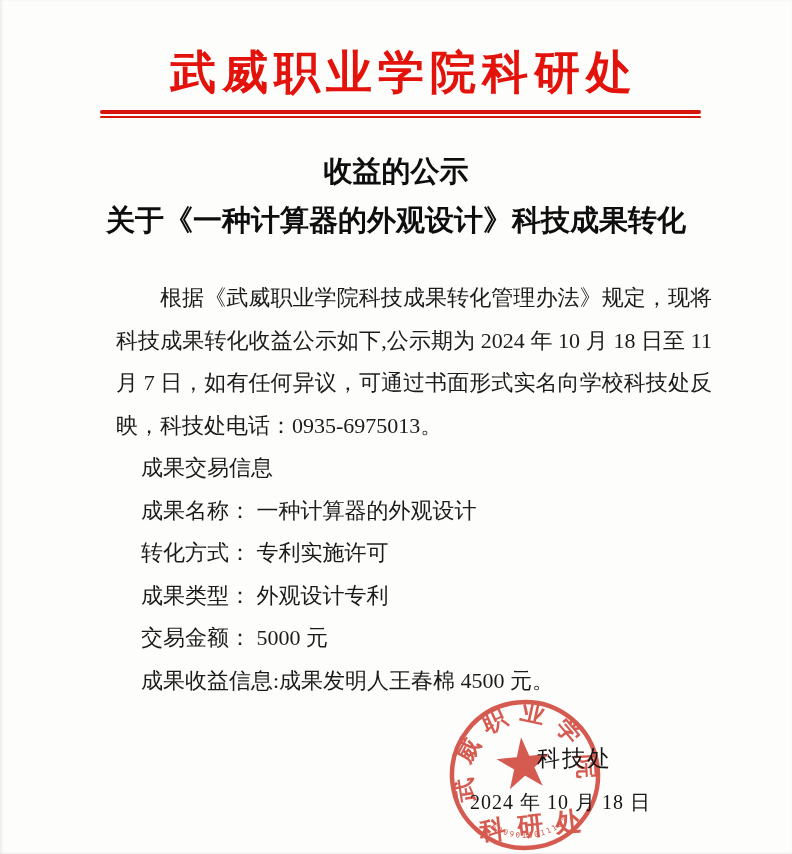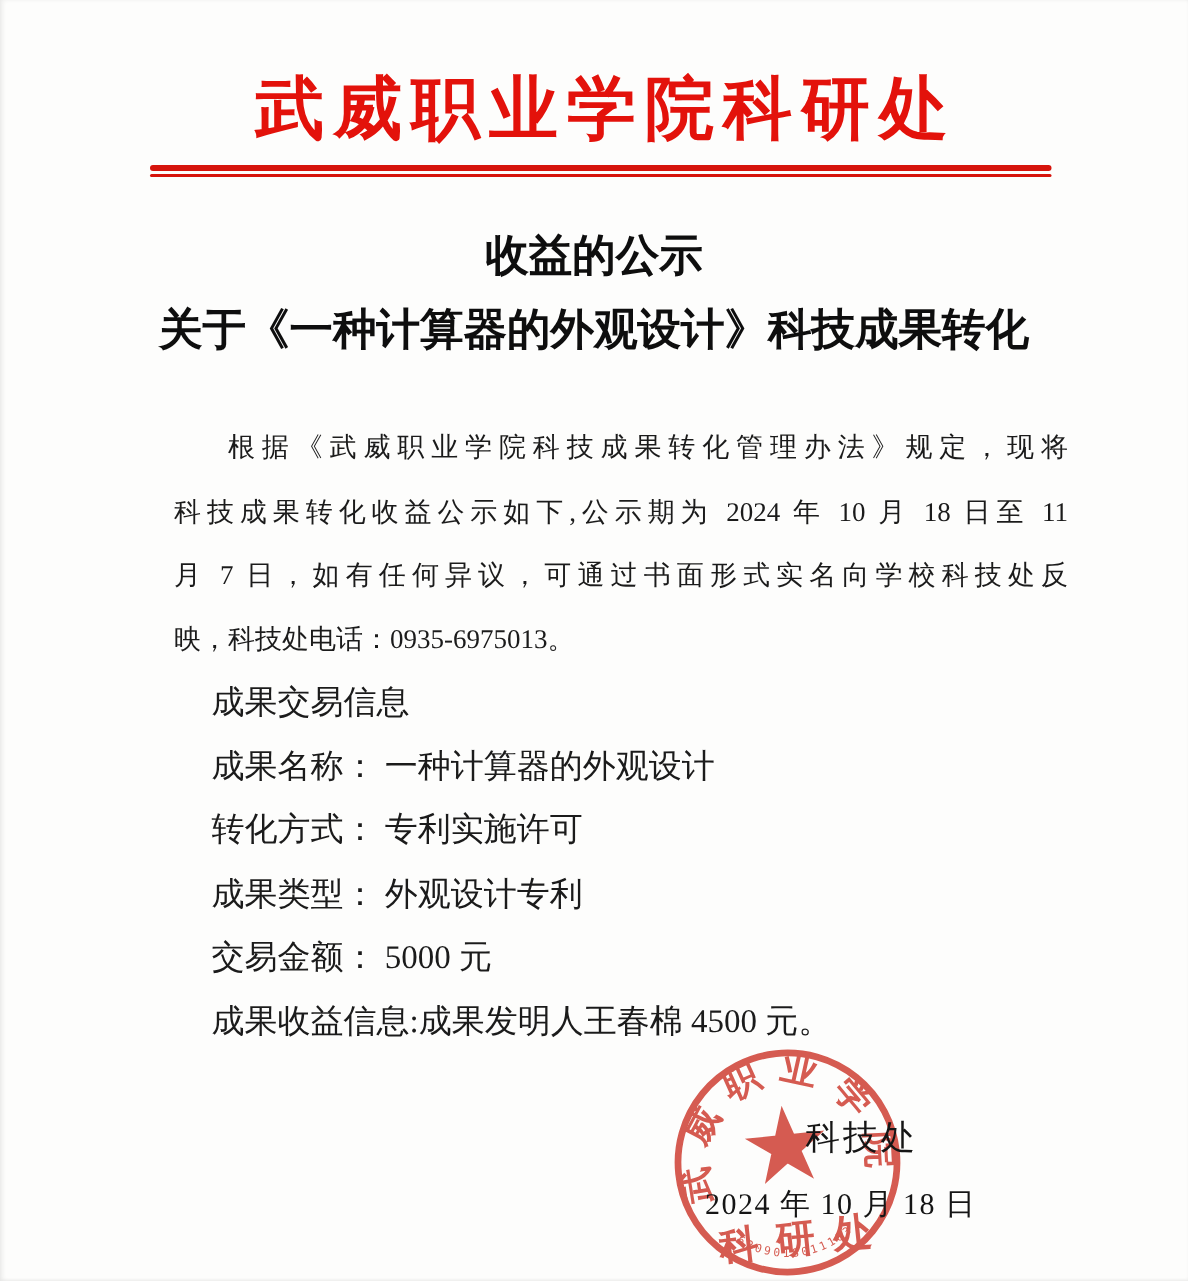--- a/index.html
+++ b/index.html
@@ -51,21 +51,21 @@
     font-size: 29px;
     font-weight: bold;
     line-height: 49px;
     color: #0e0e0e;
   }
   
   .body-text {
     position: absolute;
     top: 277px; left: 116px;
     width: 596px;
-    font-size: 18px;
+    font-size: 22px;
     line-height: 42.5px;
     color: var(--ink);
   }
   .body-text .jline { text-align: justify; text-align-last: justify; }
   .body-text .indent { text-indent: 2em; }
   
   .details {
     position: absolute;
     top: 447px; left: 141px;
     width: 575px;

